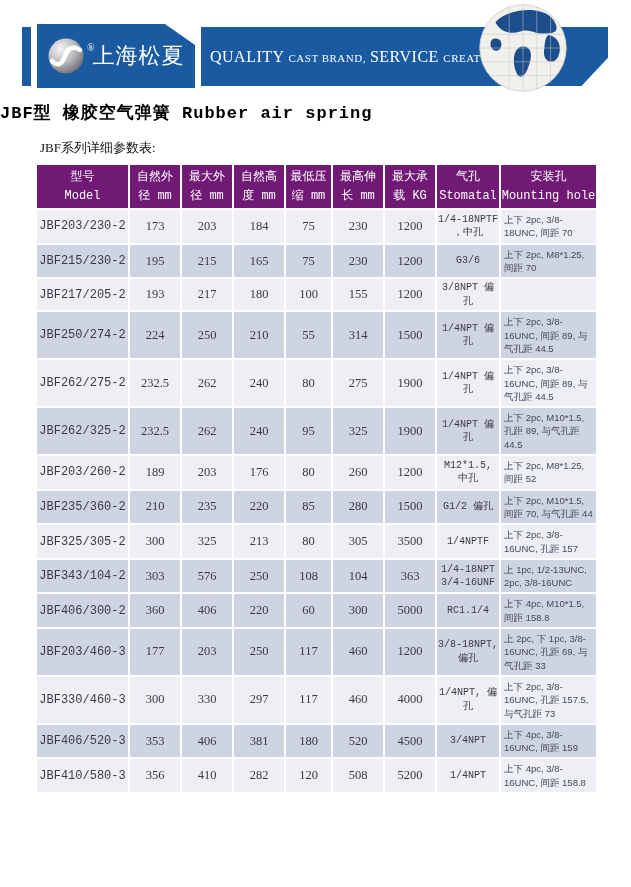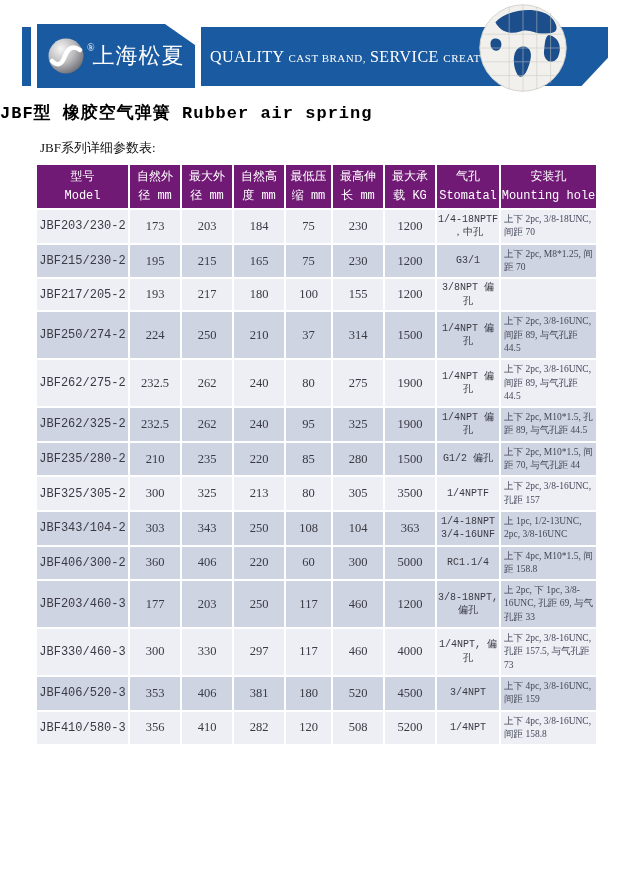--- a/index.html
+++ b/index.html
@@ -55,21 +55,21 @@
     font-family: "Liberation Mono", monospace;
   }
   tbody td { vertical-align: middle; text-align: center; height: 31px; color: #3a3a44; }
   tr.r-light { background: #edeff5; }
   tr.r-dark  { background: #cfd4e2; }
   .c-model { font-size: 12px; font-family: "Liberation Mono", monospace; }
   .c-num   { font-size: 12.5px; font-family: "Liberation Serif", serif; }
   .c-sto   { font-size: 10px; line-height: 1.35; padding: 2px 1px;
              font-family: "Liberation Mono", monospace; }
   .c-mnt   { font-size: 9.5px; line-height: 1.4; padding: 3px 3px; text-align: left;
-             font-family: Liberation Serif, serif; color: #44485a; }
+             font-family: Liberation Sans, sans-serif; color: #44485a; }
 </style>
 </head>
 <body>
 
 <div class="header-area">
   <div class="left-bar"></div>
 
   <div class="logo-block">
     <svg class="logo-sphere" viewBox="0 0 38 38">
       <defs>
@@ -183,40 +183,40 @@
         <td class="c-mnt">上下 2pc, 3/8-18UNC, 间距 70</td>
       </tr>
       <tr class="r-dark">
         <td class="c-model">JBF215/230-2</td>
         <td class="c-num">195</td>
         <td class="c-num">215</td>
         <td class="c-num">165</td>
         <td class="c-num">75</td>
         <td class="c-num">230</td>
         <td class="c-num">1200</td>
-        <td class="c-sto">G3/1</td>
+        <td class="c-sto">G3/6</td>
         <td class="c-mnt">上下 2pc, M8*1.25, 间距 70</td>
       </tr>
       <tr class="r-light">
         <td class="c-model">JBF217/205-2</td>
         <td class="c-num">193</td>
         <td class="c-num">217</td>
         <td class="c-num">180</td>
         <td class="c-num">100</td>
         <td class="c-num">155</td>
         <td class="c-num">1200</td>
         <td class="c-sto">3/8NPT 偏孔</td>
         <td class="c-mnt"></td>
       </tr>
       <tr class="r-dark">
         <td class="c-model">JBF250/274-2</td>
         <td class="c-num">224</td>
         <td class="c-num">250</td>
         <td class="c-num">210</td>
-        <td class="c-num">37</td>
+        <td class="c-num">55</td>
         <td class="c-num">314</td>
         <td class="c-num">1500</td>
         <td class="c-sto">1/4NPT 偏孔</td>
         <td class="c-mnt">上下 2pc, 3/8-16UNC, 间距 89, 与气孔距 44.5</td>
       </tr>
       <tr class="r-light">
         <td class="c-model">JBF262/275-2</td>
         <td class="c-num">232.5</td>
         <td class="c-num">262</td>
         <td class="c-num">240</td>
@@ -230,22 +230,33 @@
         <td class="c-model">JBF262/325-2</td>
         <td class="c-num">232.5</td>
         <td class="c-num">262</td>
         <td class="c-num">240</td>
         <td class="c-num">95</td>
         <td class="c-num">325</td>
         <td class="c-num">1900</td>
         <td class="c-sto">1/4NPT 偏孔</td>
         <td class="c-mnt">上下 2pc, M10*1.5, 孔距 89, 与气孔距 44.5</td>
       </tr>
-      <tr class="r-dark">
-        <td class="c-model">JBF235/280-2</td>
+      <tr class="r-light">
+        <td class="c-model">JBF203/260-2</td>
+        <td class="c-num">189</td>
+        <td class="c-num">203</td>
+        <td class="c-num">176</td>
+        <td class="c-num">80</td>
+        <td class="c-num">260</td>
+        <td class="c-num">1200</td>
+        <td class="c-sto">M12*1.5, 中孔</td>
+        <td class="c-mnt">上下 2pc, M8*1.25, 间距 52</td>
+      </tr>
+      <tr class="r-dark">
+        <td class="c-model">JBF235/360-2</td>
         <td class="c-num">210</td>
         <td class="c-num">235</td>
         <td class="c-num">220</td>
         <td class="c-num">85</td>
         <td class="c-num">280</td>
         <td class="c-num">1500</td>
         <td class="c-sto">G1/2 偏孔</td>
         <td class="c-mnt">上下 2pc, M10*1.5, 间距 70, 与气孔距 44</td>
       </tr>
       <tr class="r-light">
@@ -255,21 +266,21 @@
         <td class="c-num">213</td>
         <td class="c-num">80</td>
         <td class="c-num">305</td>
         <td class="c-num">3500</td>
         <td class="c-sto">1/4NPTF</td>
         <td class="c-mnt">上下 2pc, 3/8-16UNC, 孔距 157</td>
       </tr>
       <tr class="r-dark">
         <td class="c-model">JBF343/104-2</td>
         <td class="c-num">303</td>
-        <td class="c-num">343</td>
+        <td class="c-num">576</td>
         <td class="c-num">250</td>
         <td class="c-num">108</td>
         <td class="c-num">104</td>
         <td class="c-num">363</td>
         <td class="c-sto">1/4-18NPT 3/4-16UNF</td>
         <td class="c-mnt">上 1pc, 1/2-13UNC, 2pc, 3/8-16UNC</td>
       </tr>
       <tr class="r-dark">
         <td class="c-model">JBF406/300-2</td>
         <td class="c-num">360</td>

